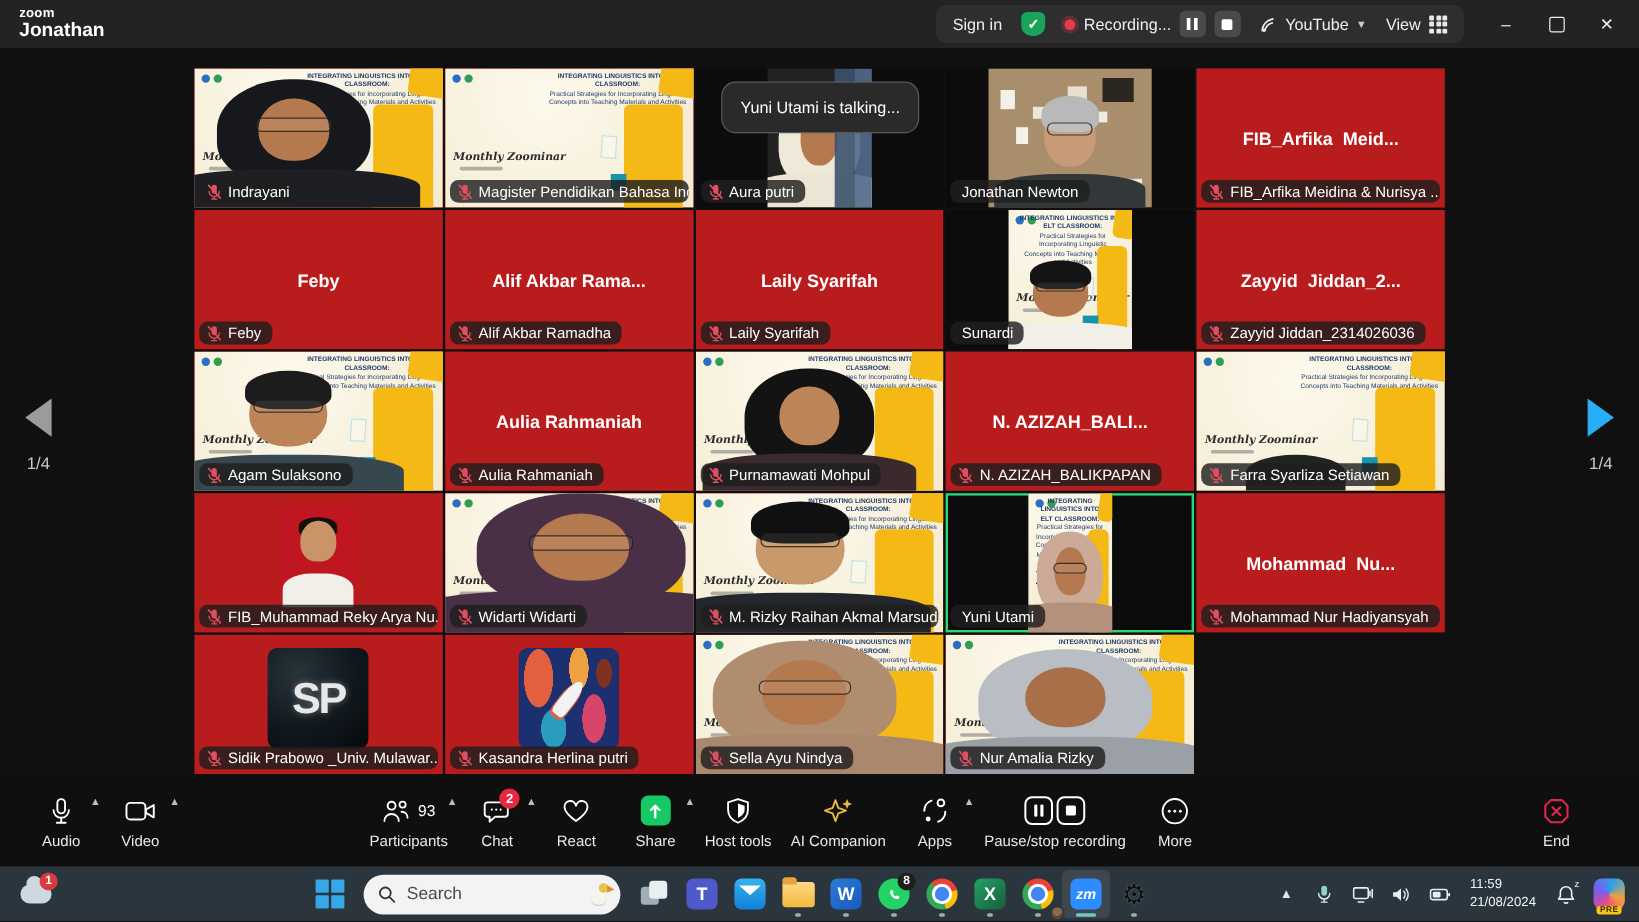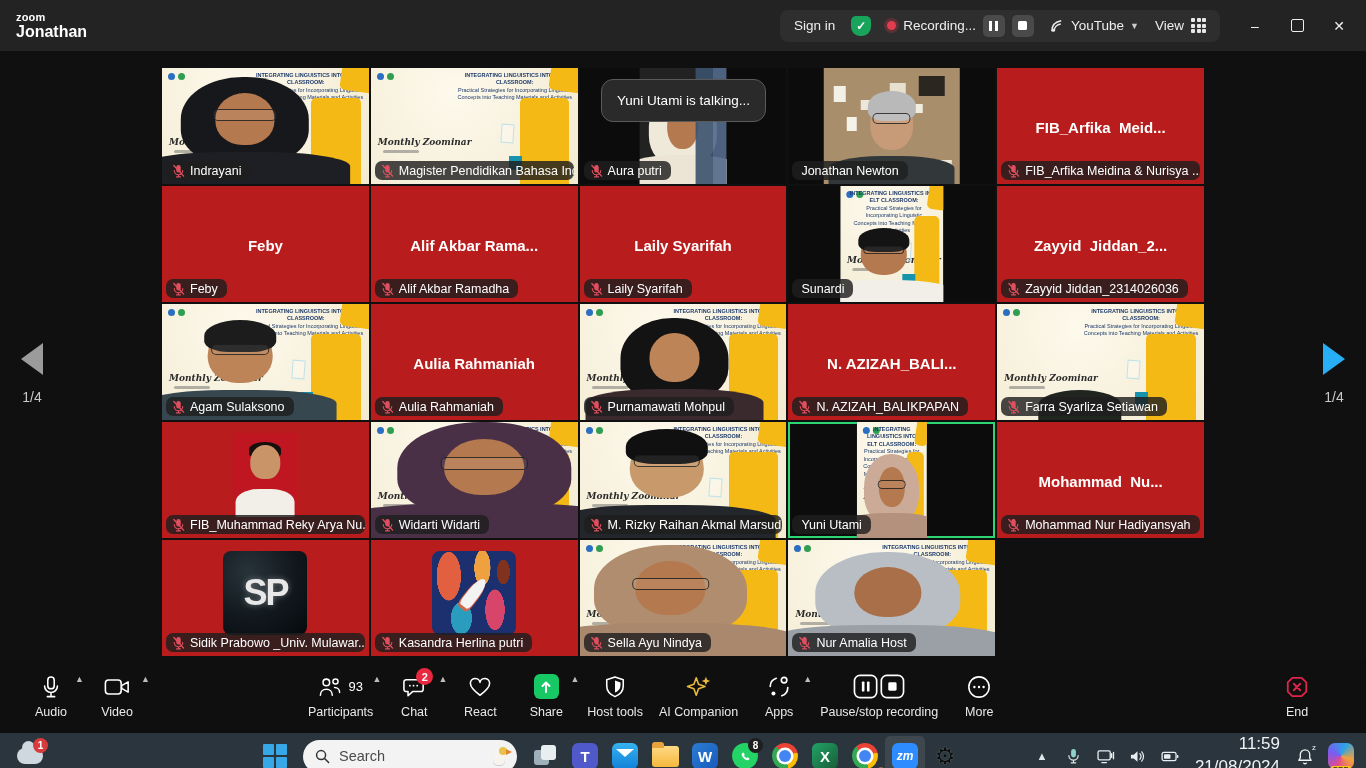--- a/index.html
+++ b/index.html
@@ -1,21 +1,21 @@
 <!DOCTYPE html>
 <html><head>
 <meta charset="utf-8">
 <style>
   * { margin:0; padding:0; box-sizing:border-box; }
   html,body { width:1366px; height:768px; overflow:hidden; background:#000;
     font-family:"Liberation Sans", sans-serif; -webkit-font-smoothing:antialiased; }
   #app { width:1366px; height:768px; display:flex; flex-direction:column; }
 
   
-  #titlebar { height:51px; background:#232323; display:flex; align-items:center;
+  #titlebar { height:40px; background:#232323; display:flex; align-items:center;
     justify-content:space-between; padding:0 10px 0 16px; flex:0 0 auto; }
   .logo { color:#fff; line-height:1; }
   .logo .l-small { display:block; font-size:11px; font-weight:bold; letter-spacing:.2px; }
   .logo .l-large { display:block; font-size:16px; font-weight:bold; margin-top:1px; }
   .tb-right { display:flex; align-items:center; gap:14px; }
   .tb-cluster { display:flex; align-items:center; gap:16px; background:#2e2e2e;
     border-radius:8px; padding:5px 14px; color:#eee; font-size:13.5px; }
   .signin { cursor:pointer; }
   .shield { width:20px; height:20px; background:#19a45b; border-radius:5px 5px 9px 9px;
     display:flex; align-items:center; justify-content:center; color:#fff; font-size:12px; font-weight:bold; }
@@ -196,21 +196,21 @@
   .chrome { width:26px; height:26px; border-radius:50%; position:relative;
     background:conic-gradient(from -45deg, #ea4335 0 120deg, #fbbc05 120deg 210deg, #34a853 210deg 360deg); }
   .chrome::after { content:""; position:absolute; inset:7px; background:#4285f4; border-radius:50%; box-shadow:0 0 0 2.5px #fff; }
   .pavatar { position:absolute; right:-2px; bottom:-2px; width:12px; height:12px; border-radius:50%;
     background:radial-gradient(circle at 50% 35%, #8c6a4f 0 45%, #5d4634 46% 100%); border:1.5px solid #2b353d; z-index:2; }
   .zoomapp { background:#2d8cff; font-size:12px; font-style:italic; }
   .gear { font-size:23px; color:#0c0c0c; text-shadow:0 0 1px #8aa; line-height:1; }
   .tray { display:flex; align-items:center; gap:2px; margin-left:auto; }
   .trayico { width:30px; height:40px; display:flex; align-items:center; justify-content:center; cursor:pointer; color:#e8eef1; }
   .chev-up { font-size:11px; color:#dfe7ea; }
-  .clock { text-align:right; color:#eef3f5; font-size:17px; line-height:1.35; padding:0 8px; cursor:pointer; }
+  .clock { text-align:left; color:#eef3f5; font-size:11px; line-height:1.35; padding:0 8px; cursor:pointer; }
   .bellwrap { position:relative; }
   .bell-z { position:absolute; top:7px; right:4px; font-size:8px; color:#eef3f5; }
   .copilot { width:26px; height:26px; border-radius:7px; position:relative;
     background:conic-gradient(from 200deg, #e24a8d, #7a5cf0, #2aa4e8, #f2a23c, #e24a8d); }
   .copilot .pre { position:absolute; bottom:-4px; left:50%; transform:translateX(-50%);
     background:#f5c518; color:#3a2c00; font-size:7px; font-weight:bold; padding:0 3px;
     border-radius:3px; letter-spacing:.3px; }
 </style>
 </head>
 <body>
@@ -718,21 +718,21 @@
             <div class="pe-top" style="background: rgb(185, 190, 196);"></div>
             <div class="pe-face" style="background: rgb(169, 111, 73);"></div>
             <div class="pe-body" style="background: rgb(154, 160, 166);"></div>
           </div>
           <div class="chip">
             <svg width="13" height="14" viewBox="0 0 14 15">
               <rect x="4.6" y="1" width="4.8" height="8" rx="2.4" fill="#e04f5f"></rect>
               <path d="M2.4 7 a4.6 4.6 0 0 0 9.2 0 M7 11.5 v2 M4.8 13.8 h4.4" fill="none" stroke="#e04f5f" stroke-width="1.2" stroke-linecap="round"></path>
               <path d="M2 1.5 L12.5 13" stroke="#e04f5f" stroke-width="1.5" stroke-linecap="round"></path>
             </svg>
-            <span>Nur Amalia Host</span>
+            <span>Nur Amalia Rizky</span>
           </div>
         </div>
       </div>
 
     <div class="pager right">
       <div class="arrow r"></div>
       <div class="pager-label">1/4</div>
     </div>
 
     <div id="toast">Yuni Utami is talking...</div>

